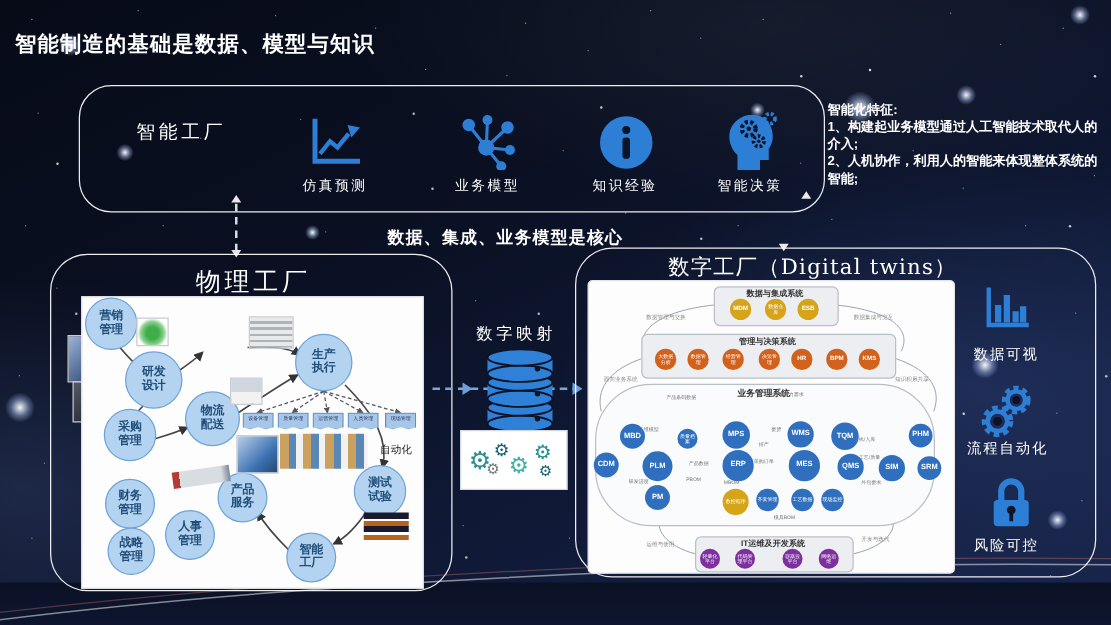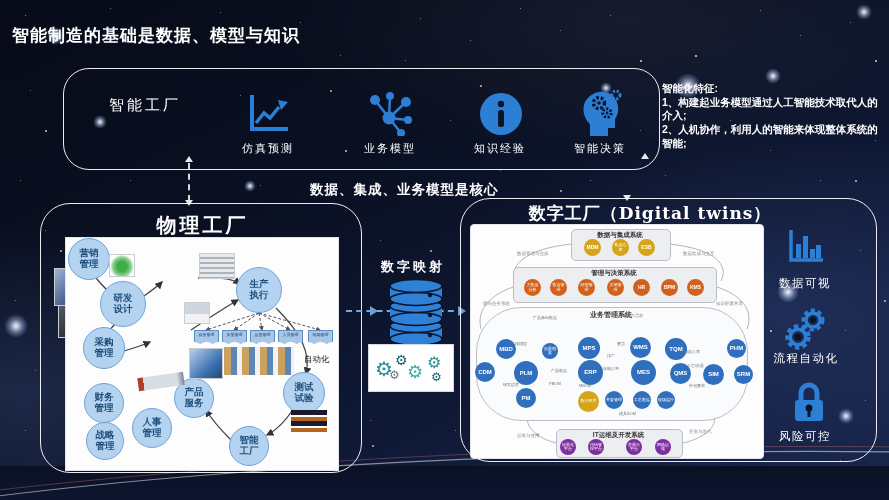--- a/index.html
+++ b/index.html
@@ -45,21 +45,21 @@
   .gold{background:#d6a419;}
   .orange{background:#d2611c;}
   .blue{background:#2f6fbe;}
   .purple{background:#7d2fa0;}
   .cn-tiny{font-size:4px;}
   .acr{font-size:6px;font-weight:700;}
   .acr-s{font-size:5px;font-weight:700;}
   .edge-label{position:absolute;color:#777;font-size:4px;white-space:nowrap;}
   .side-note{position:absolute;color:#888;font-size:4.5px;white-space:nowrap;}
   .benefit-label{position:absolute;color:#fff;font-size:11.5px;letter-spacing:1.5px;text-align:center;font-family:"DejaVu Serif",serif;}
-  .box-title{position:absolute;color:#fff;text-align:center;font-family:"DejaVu Serif","Liberation Serif",serif;letter-spacing:3px;font-weight:bold;}
+  .box-title{position:absolute;color:#fff;text-align:center;font-family:"DejaVu Serif","Liberation Serif",serif;letter-spacing:3px;}
   .dash-v{position:absolute;border-left:2px dashed rgba(255,255,255,.85);}
   .tri{position:absolute;width:0;height:0;}
   .tri-up{border-left:4px solid transparent;border-right:4px solid transparent;border-bottom:6px solid #e8e8e8;}
   .tri-down{border-left:4px solid transparent;border-right:4px solid transparent;border-top:6px solid #e8e8e8;}
   .tri-right{border-top:5px solid transparent;border-bottom:5px solid transparent;border-left:8px solid #6f9fd8;}
   .dash-h{position:absolute;border-top:2px dashed #7aa7d9;}
   .gear-char{position:absolute;line-height:1;}
 </style>
 </head>
 <body>
@@ -188,20 +188,23 @@
     </svg>
 
     <div class="pf-node" style="left:2px;top:0px;width:42px;height:42px;">
         <span>营销管理</span>
       </div>
     <div class="pf-node" style="left:34px;top:43px;width:46px;height:46px;">
         <span>研发设计</span>
       </div>
     <div class="pf-node" style="left:170px;top:29px;width:46px;height:46px;">
         <span>生产执行</span>
+      </div>
+    <div class="pf-node" style="left:82px;top:75px;width:44px;height:44px;">
+        <span>物流配送</span>
       </div>
     <div class="pf-node" style="left:17px;top:89px;width:42px;height:42px;">
         <span>采购管理</span>
       </div>
     <div class="pf-node" style="left:18px;top:145px;width:40px;height:40px;">
         <span>财务管理</span>
       </div>
     <div class="pf-node" style="left:20px;top:184px;width:38px;height:38px;">
         <span>战略管理</span>
       </div>

